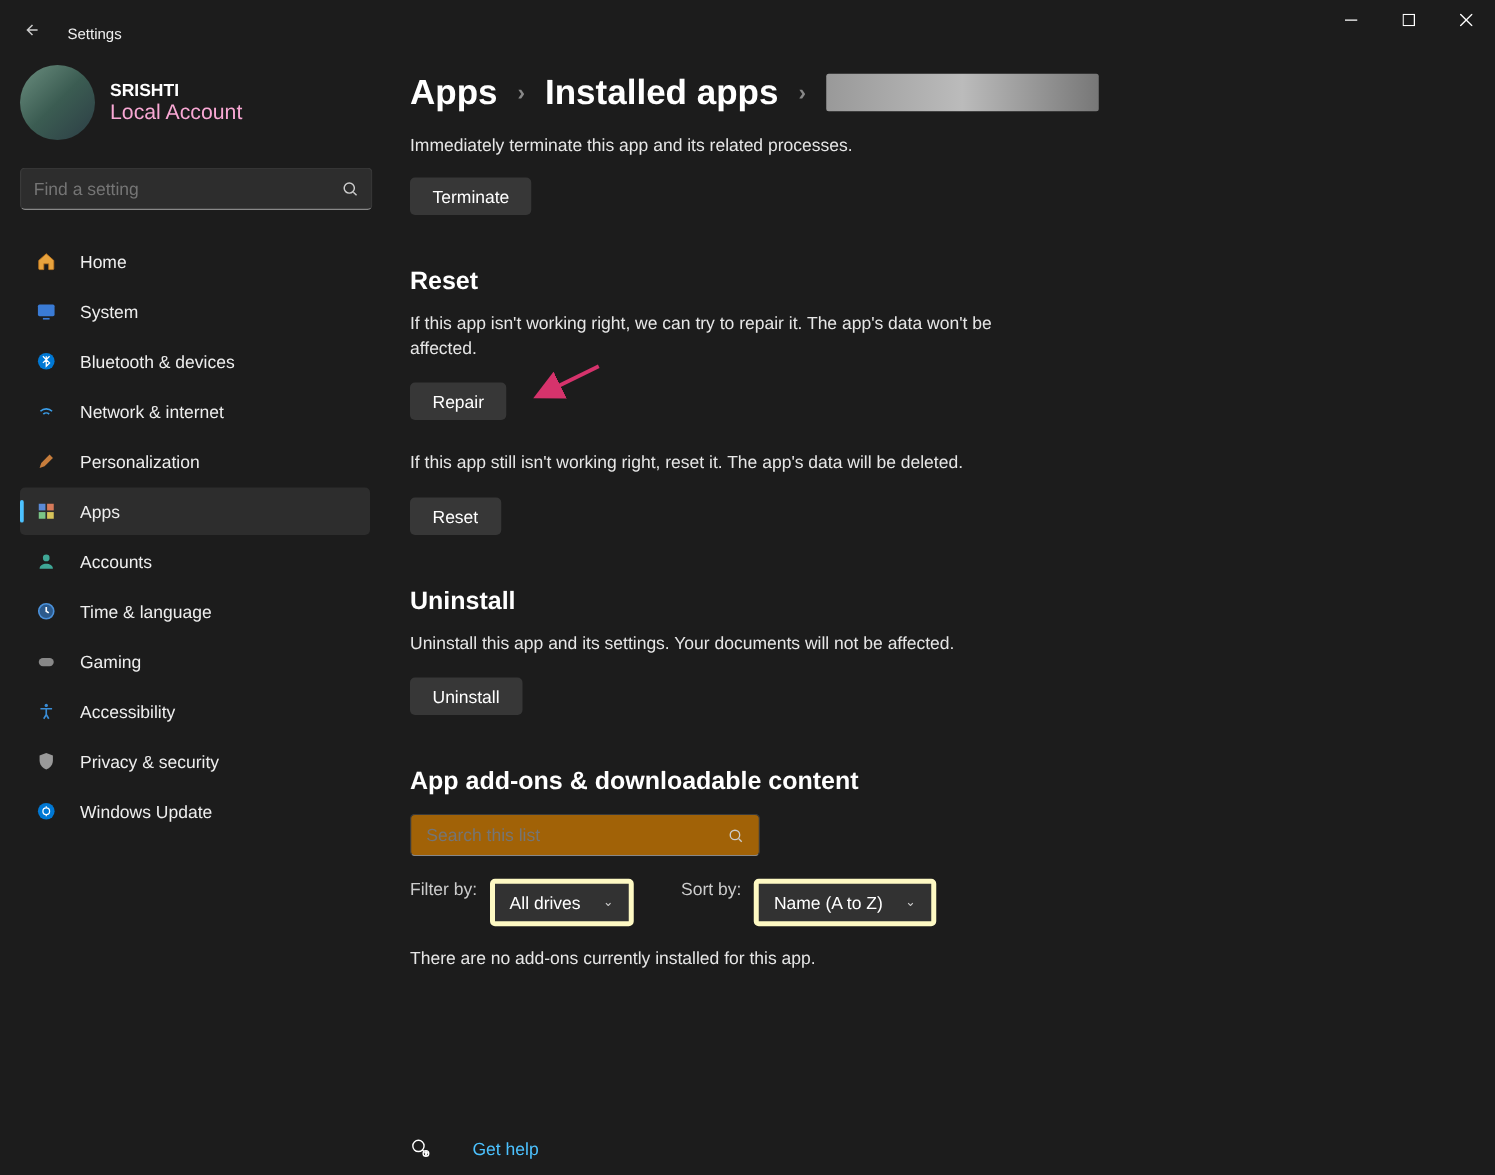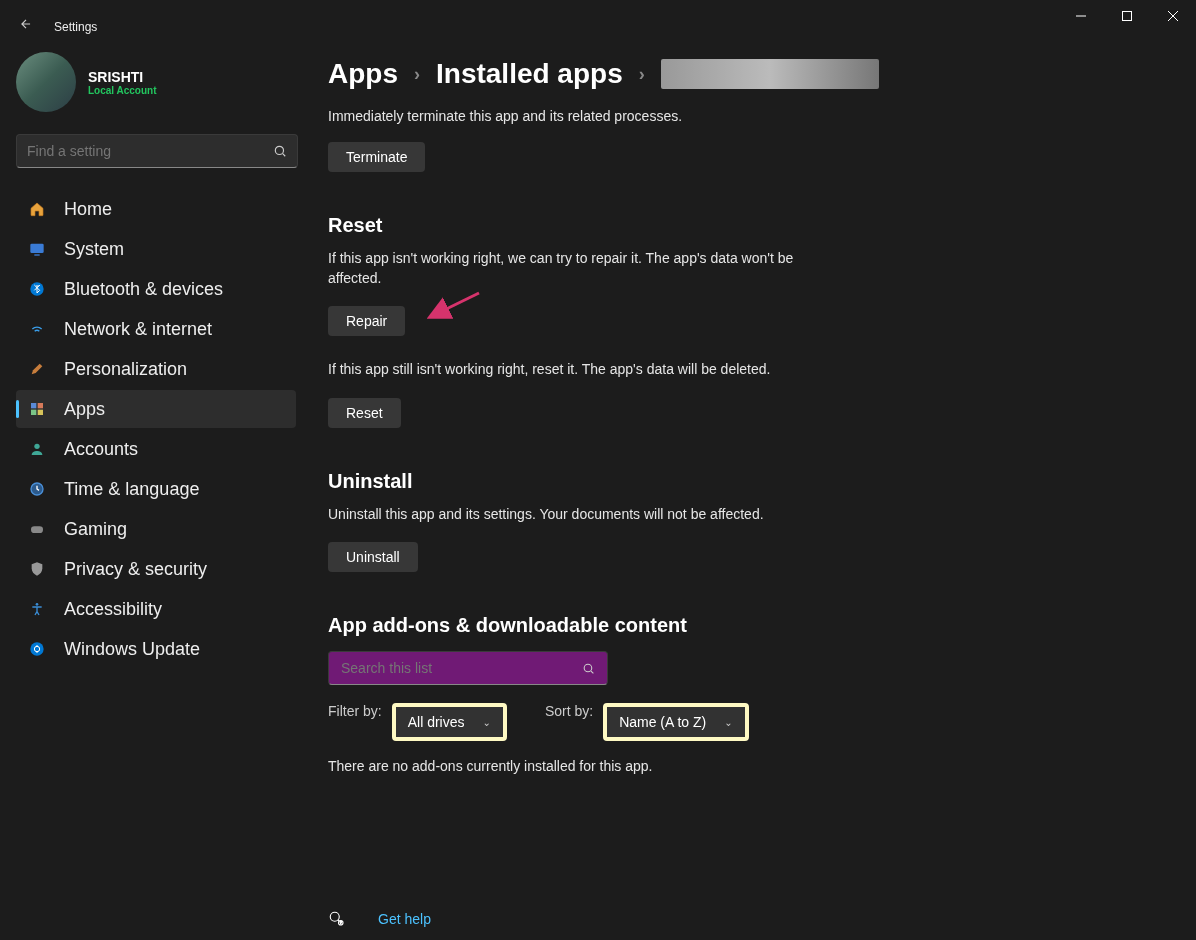--- a/index.html
+++ b/index.html
@@ -7,40 +7,40 @@
   .titlebar { height: 34px; display: flex; align-items: flex-end; padding-left: 16px; }
   .back-btn { width: 20px; height: 20px; display:flex; align-items:center; justify-content:center; cursor:pointer; }
   .titlebar-title { font-size: 12px; margin-left: 18px; color: #eee; }
   .win-controls { position:absolute; top:0; right:0; display:flex; }
   .win-btn { width:46px; height:32px; display:flex; align-items:center; justify-content:center; cursor:pointer; }
   .layout { display:flex; height: calc(100% - 34px); }
   .sidebar { width: 310px; padding: 18px 14px 0 16px; }
   .profile { display:flex; align-items:center; gap:12px; margin-bottom:22px; }
   .avatar { width:60px; height:60px; border-radius:50%; background: linear-gradient(135deg,#6b8e7f,#3b5c52,#2c3d45); }
   .profile-name { font-size:14px; font-weight:600; }
-  .profile-sub { font-size:10px; color:#22c55e;font-weight:bold; }
+  .profile-sub { font-size:17px; color:#f9a8d4; }
   .search-box { position:relative; width:282px; height:34px; background:#2d2d2d; border:1px solid #3a3a3a; border-radius:4px; display:flex; align-items:center; padding:0 10px; margin-bottom:22px; border-bottom:1px solid #888; }
   .search-box input { background:none; border:none; outline:none; color:#ccc; font-size:14px; flex:1; }
   .nav-list { list-style:none; }
-  .nav-item { display:flex; align-items:center; height:38px; border-radius:4px; padding:0 12px; cursor:pointer; gap:18px; font-size:18px; color:#eee; margin-bottom:2px; }
+  .nav-item { display:flex; align-items:center; height:38px; border-radius:4px; padding:0 12px; cursor:pointer; gap:18px; font-size:14px; color:#eee; margin-bottom:2px; }
   .nav-item.active { background:#2d2d2d; position:relative; }
   .nav-item.active::before { content:""; position:absolute; left:0; top:10px; bottom:10px; width:3px; background:#4cc2ff; border-radius:2px; }
   .nav-icon { width:18px; height:18px; display:flex; align-items:center; justify-content:center; }
   .main { flex:1; padding: 24px 0 0 18px; overflow:hidden; position:relative; }
   .breadcrumb { display:flex; align-items:center; gap:16px; font-size:28px; font-weight:600; margin-bottom:18px; }
   .bc-link { color:#fff; cursor:pointer; }
   .bc-sep { color:#888; font-size:18px; }
   .redacted { width:218px; height:30px; background:linear-gradient(90deg,#999,#bbb,#777); border-radius:2px; }
   .desc { font-size:14px; color:#e6e6e6; margin-bottom:18px; }
   .btn { background:#373737; border:none; color:#fff; font-size:14px; padding:7px 18px; border-radius:4px; cursor:pointer; }
   .section { margin-top:42px; }
   .sec-title { font-size:20px; font-weight:600; margin-bottom:12px; }
   .sec-desc { font-size:14px; color:#e6e6e6; margin-bottom:18px; max-width:500px; line-height:1.4; }
   .arrow-annot { position:absolute; }
-  .addons-search { position:relative; width:280px; height:34px; background:#701a75; border:1px solid #3a3a3a; border-bottom:1px solid #888; border-radius:4px; display:flex; align-items:center; padding:0 12px; }
+  .addons-search { position:relative; width:280px; height:34px; background:#a16207; border:1px solid #3a3a3a; border-bottom:1px solid #888; border-radius:4px; display:flex; align-items:center; padding:0 12px; }
   .addons-search input { background:none; border:none; outline:none; color:#ccc; font-size:14px; flex:1; }
   .filter-row { display:flex; align-items:flex-start; gap:10px; margin-top:18px; font-size:14px; }
   .dropdown { background:#323232; border:4px solid #fef9c3; border-radius:4px; padding:7px 12px; display:flex; align-items:center; gap:18px; cursor:pointer; }
   .dropdown-chev { font-size:10px; color:#ccc; }
   .gethelp { position:absolute; bottom:12px; left:18px; display:flex; align-items:center; gap:32px; font-size:14px; color:#4cc2ff; cursor:pointer; }
   .gethelp-icon { width:18px; height:18px; color:#fff; }
 </style>
 </head>
 <body>
 
@@ -162,34 +162,34 @@
       <li class="nav-item">
           <span class="nav-icon">
             <svg width="16" height="16" viewBox="0 0 24 24" fill="#888">
               <rect x="3" y="8" width="18" height="10" rx="5"></rect>
             </svg>
           </span>
           <span>Gaming</span>
         </li>
       <li class="nav-item">
           <span class="nav-icon">
-            <svg width="16" height="16" viewBox="0 0 24 24" fill="#999">
-              <path d="M12 2l8 3v6c0 5-3 9-8 11-5-2-8-6-8-11V5z"></path>
-            </svg>
-          </span>
-          <span>Privacy &amp; security</span>
-        </li>
-      <li class="nav-item">
-          <span class="nav-icon">
             <svg width="16" height="16" viewBox="0 0 24 24" fill="#3a8dd6">
               <circle cx="12" cy="5" r="2"></circle>
               <path d="M5 9h14M12 9v7m-3 5l3-5 3 5" stroke="#3a8dd6" stroke-width="2" fill="none"></path>
             </svg>
           </span>
           <span>Accessibility</span>
+        </li>
+      <li class="nav-item">
+          <span class="nav-icon">
+            <svg width="16" height="16" viewBox="0 0 24 24" fill="#999">
+              <path d="M12 2l8 3v6c0 5-3 9-8 11-5-2-8-6-8-11V5z"></path>
+            </svg>
+          </span>
+          <span>Privacy &amp; security</span>
         </li>
       <li class="nav-item">
           <span class="nav-icon">
             <svg width="16" height="16" viewBox="0 0 24 24">
               <circle cx="12" cy="12" r="10" fill="#0078d4"></circle>
               <path d="M8 12a4 4 0 118 0 4 4 0 01-8 0M12 6v2m0 8v2" fill="none" stroke="#fff" stroke-width="1.5"></path>
             </svg>
           </span>
           <span>Windows Update</span>
         </li>

